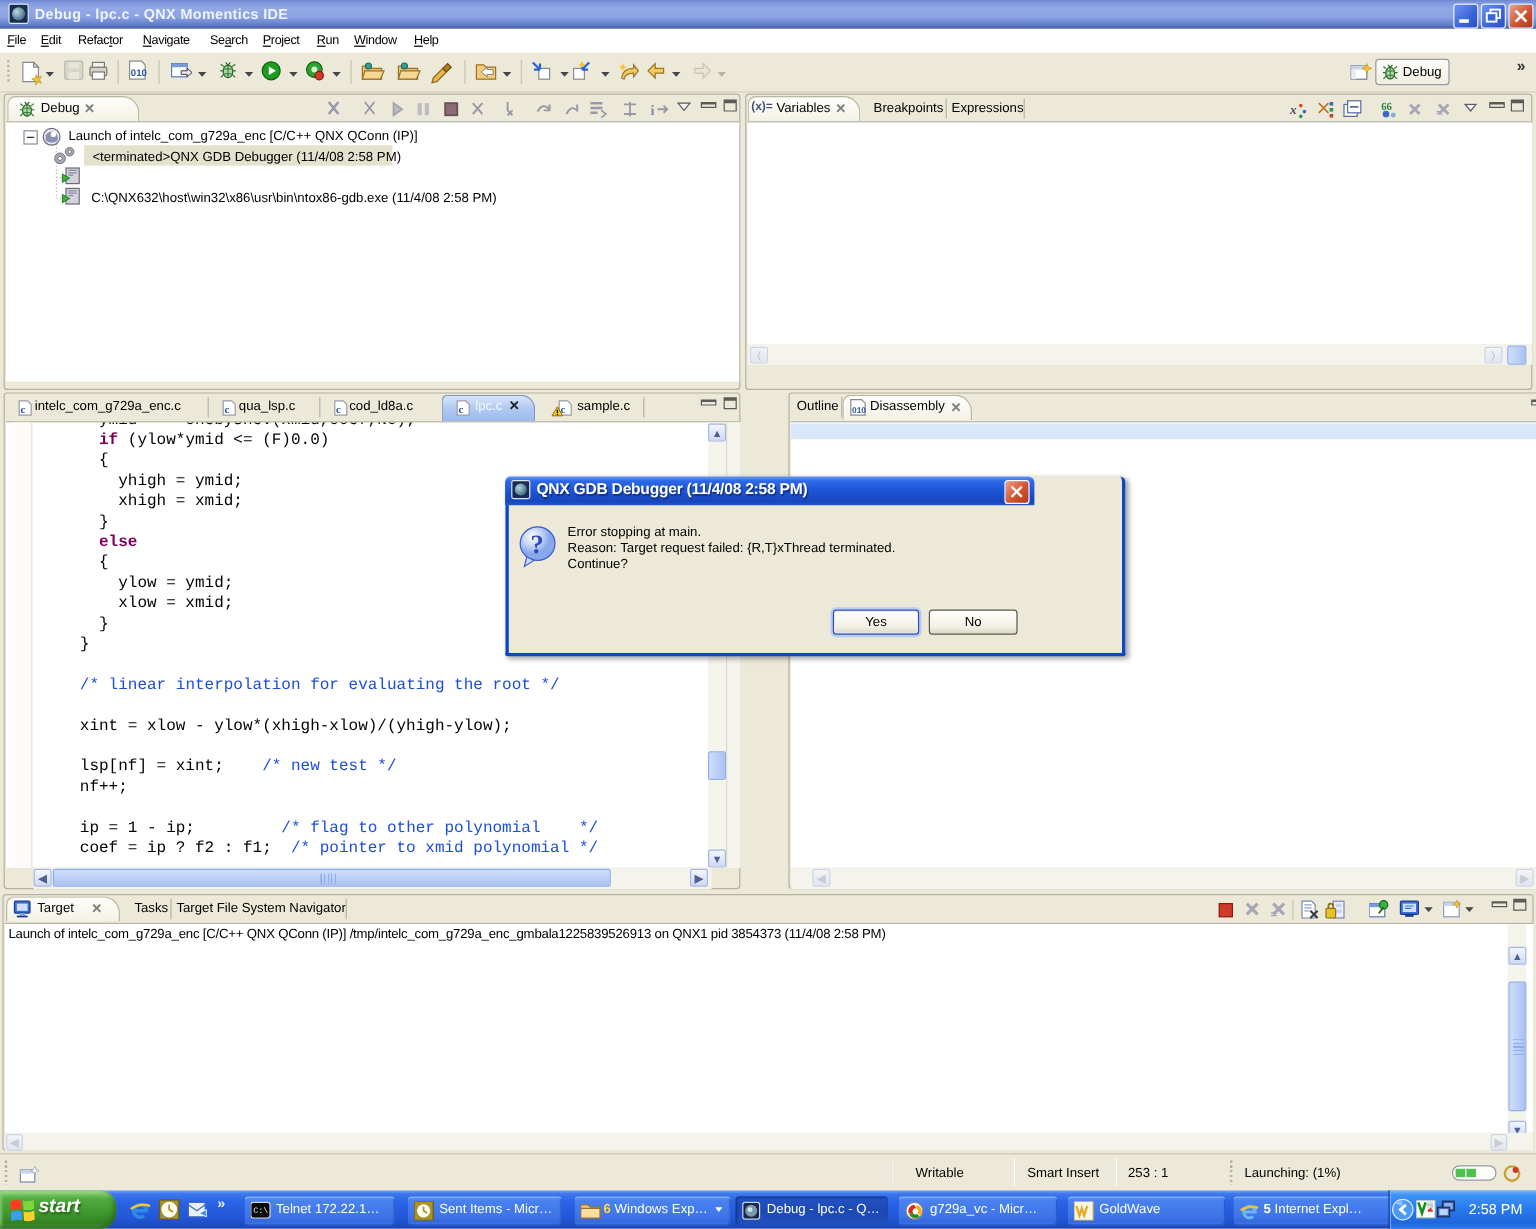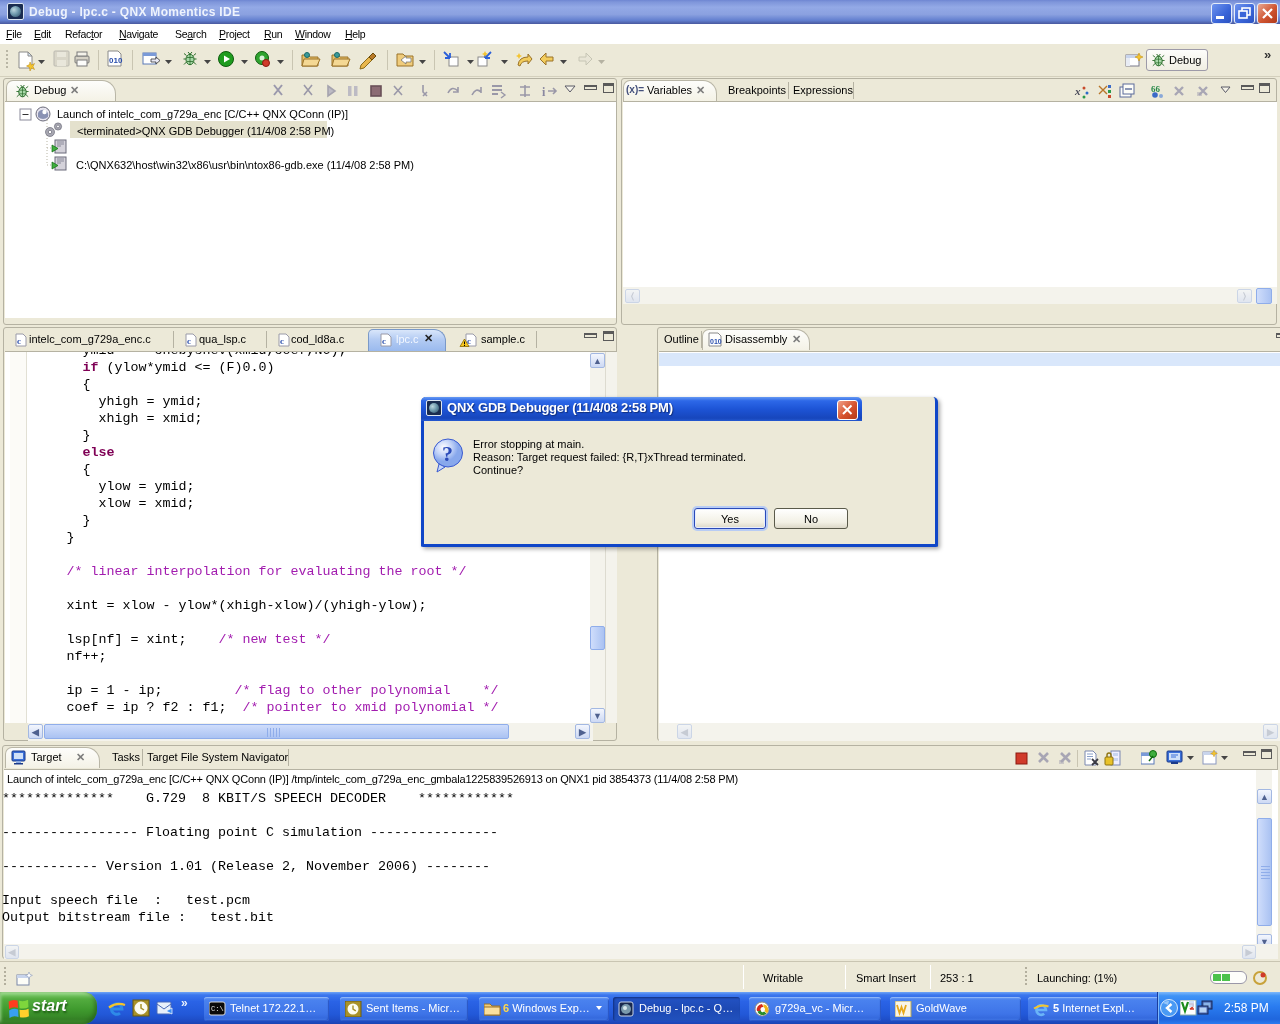--- a/index.html
+++ b/index.html
@@ -36,21 +36,21 @@
 .minmax2{position:absolute;width:11px;height:10px;border:1px solid #5a5a5a;border-top:3px solid #5a5a5a;background:#ece9d8;}
 
 .sb-btn{position:absolute;background:linear-gradient(180deg,#f3f6fd,#cdd9f4);border:1px solid #a3b8e2;border-radius:2px;
   color:#4f618f;text-align:center;}
 .sb-btn.dis{opacity:.5;color:#9aa4bd;}
 .sb-thumb{position:absolute;background:linear-gradient(90deg,#cfddfb,#aac2f2);border:1px solid #8fadea;border-radius:2px;}
 .sb-thumb.h{background:linear-gradient(180deg,#cfddfb,#aac2f2);}
 .sb-track{position:absolute;background:#f4f3ec;}
 .chev{font-size:9px;line-height:12px;font-weight:bold;display:block;}
 pre b{color:#7f0055;font-weight:bold;}
-pre s{color:#a21caf;text-decoration:none;}
+pre s{color:#1d4ed8;text-decoration:none;}
 pre i{font-style:normal;}
 .tbtn{position:absolute;height:24px;border-radius:3px;color:#fff;font-size:11px;
  background:linear-gradient(180deg,#71a1f4 0,#4a82ef 12%,#3e74e8 70%,#3569dd 88%,#4a82ef 100%);
  box-shadow:inset 0 1px 0 #8cb4f8, inset -1px -1px 1px #2a56c4;}
 .tbtn .lbl{position:absolute;left:26px;top:5px;white-space:nowrap;overflow:hidden;}
 </style>
 </head>
 <body>
 <div class="abs" id="titlebar"></div>
 <div class="abs" id="titleicon">
@@ -524,28 +524,20 @@
         <rect x="0" y="2" width="13" height="3" fill="#c8d4ec"></rect>
         <path d="M11 0 l1 2.4 2.4 1 -2.4 1 -1 2.4 -1-2.4 -2.4-1 2.4-1 z" fill="#f4c430" stroke="#b8860b" stroke-width=".4"></path>
       </g>
   <path d="M80 7 h7 l-3.5 4 z" fill="#454545"></path>
  </svg>
  <div class="minmax1" style="left:1240px;top:5px"></div>
  <div class="minmax2" style="left:1258px;top:3px"></div>
 
  <div class="abs white" style="left:1px;top:23px;width:1274px;height:175px;border-top:1px solid #b5b2a2;"></div>
  <div class="abs t11" style="left:4px;top:27px;white-space:nowrap;letter-spacing:-0.18px">Launch of intelc_com_g729a_enc [C/C++ QNX QConn (IP)] /tmp/intelc_com_g729a_enc_gmbala1225839526913 on QNX1 pid 3854373 (11/4/08 2:58 PM)</div>
- <pre class="mono abs" style="left:-1px;top:44px;margin:0;">**************    G.729  8 KBIT/S SPEECH DECODER    ************
-
------------------ Floating point C simulation ----------------
-
------------- Version 1.01 (Release 2, November 2006) --------
-
-Input speech file  :   test.pcm
-Output bitstream file :   test.bit</pre>
 
  <div class="sb-track" style="left:1253px;top:24px;width:16px;height:174px;"></div>
  <div class="sb-btn" style="left:1254px;top:43px;width:15px;height:15px;">
       <span class="chev" style="line-height:14px">▲</span>
     </div>
  <div class="sb-thumb" style="left:1254px;top:72px;width:15px;height:108px;">
       <div class="abs" style="left:3px;top:47px;width:9px;height:14px;background-image:repeating-linear-gradient(180deg,#8fadea 0,#8fadea 1px,transparent 1px,transparent 3px);"></div>
     </div>
  <div class="sb-btn" style="left:1254px;top:188px;width:15px;height:15px;">
       <span class="chev" style="line-height:15px">▼</span>

